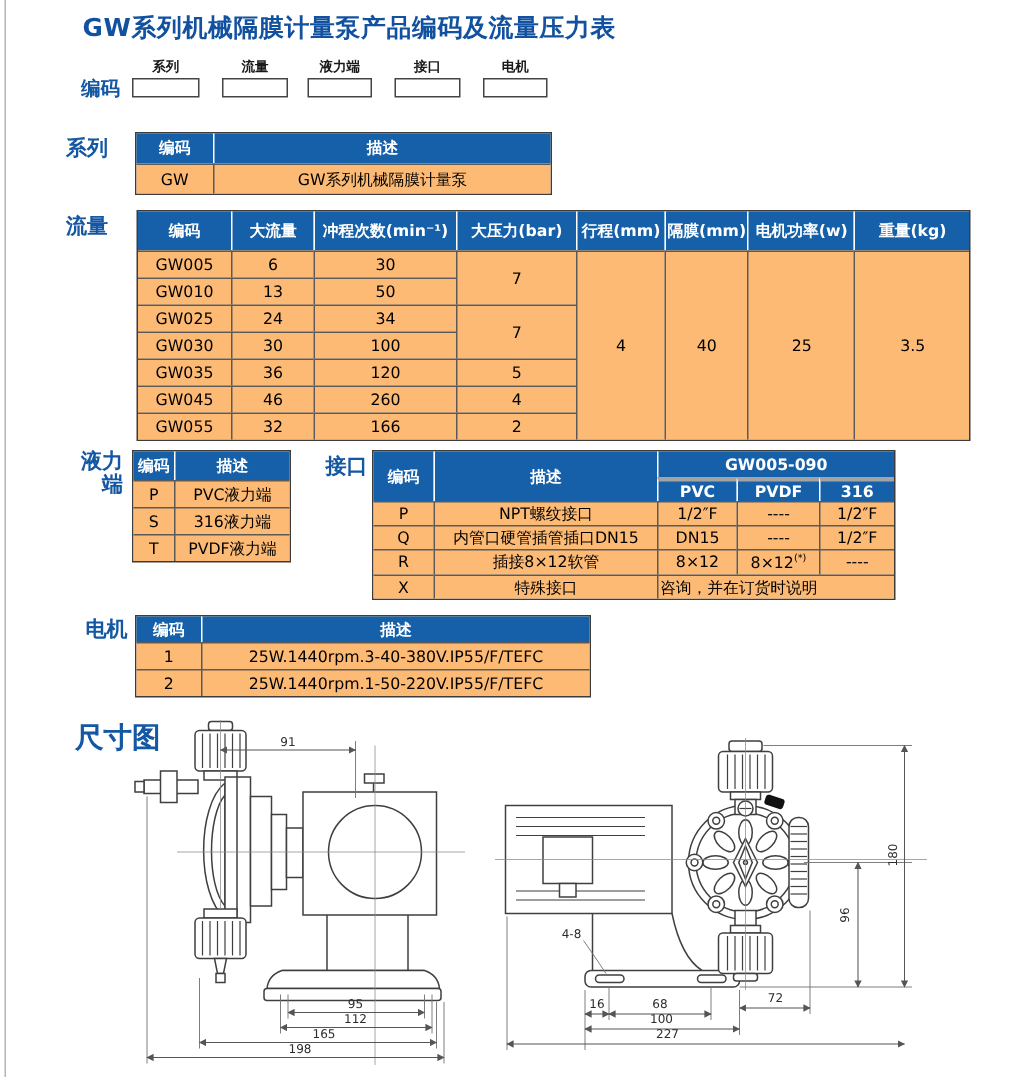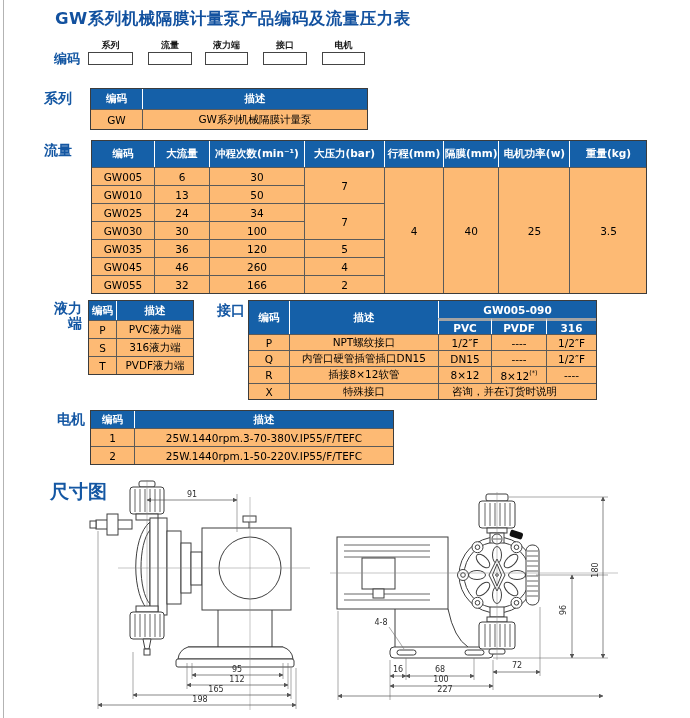--- a/index.html
+++ b/index.html
@@ -20,21 +20,21 @@
   .coding-label { left:54px; top:50px; font-size:13px; }
 
   
   .tblw { position:absolute; }
   table { border-collapse:separate; border-spacing:0; table-layout:fixed; border:1.5px solid #3c3c3c; background:#fff; }
   th { background:#1560a8; color:#fff; font-size:10.5px; font-weight:bold; text-align:center; padding:0 1px; border-left:1px solid #fff; overflow:hidden; white-space:nowrap; }
   th.first { border-left:none; }
   th.sub { border-top:3px solid #a3a3a3; }
   td { font-size:10.5px; color:#000; text-align:center; padding:0 1px; border-left:1px solid #5a5a5a; border-top:1px solid #5a5a5a; overflow:hidden; white-space:nowrap; background:#fdba74; }
   td.first { border-left:none; }
-  td.left { text-align:left; padding-left:13px; }
+  td.left { text-align:left; padding-left:1px; }
   sup { font-size:6.5px; }
 
   
   svg text { font-size:8px; fill:#2d2d2d; text-anchor:middle; font-family:"DejaVu Sans",sans-serif; }
   .oln { stroke:#3f3f3f; stroke-width:1; fill:none; }
   .olnf { stroke:#3f3f3f; stroke-width:1; fill:#fff; }
   .rib { stroke:#3f3f3f; stroke-width:.8; }
   .cl  { stroke:#8a8a8a; stroke-width:.5; }
   .ext { stroke:#6f6f6f; stroke-width:.6; }
   .dim { stroke:#555; stroke-width:.7; }
@@ -250,21 +250,21 @@
           <col style="width:43px">
           <col style="width:259px">
         </colgroup>
       <tbody>
           <tr style="height:17px">
         <th class="first">编码</th>
         <th>描述</th>
       </tr>
       <tr style="height:18px">
         <td class="first">1</td>
-        <td>25W.1440rpm.3-70-380V.IP55/F/TEFC</td>
+        <td>25W.1440rpm.3-40-380V.IP55/F/TEFC</td>
       </tr>
       <tr style="height:18px">
         <td class="first">2</td>
         <td>25W.1440rpm.1-50-220V.IP55/F/TEFC</td>
       </tr>
     </tbody>
       </table>
   </div>
 
   <span class="sec-label" style="left:50px;top:479px;font-size:19px;">尺寸图</span>

